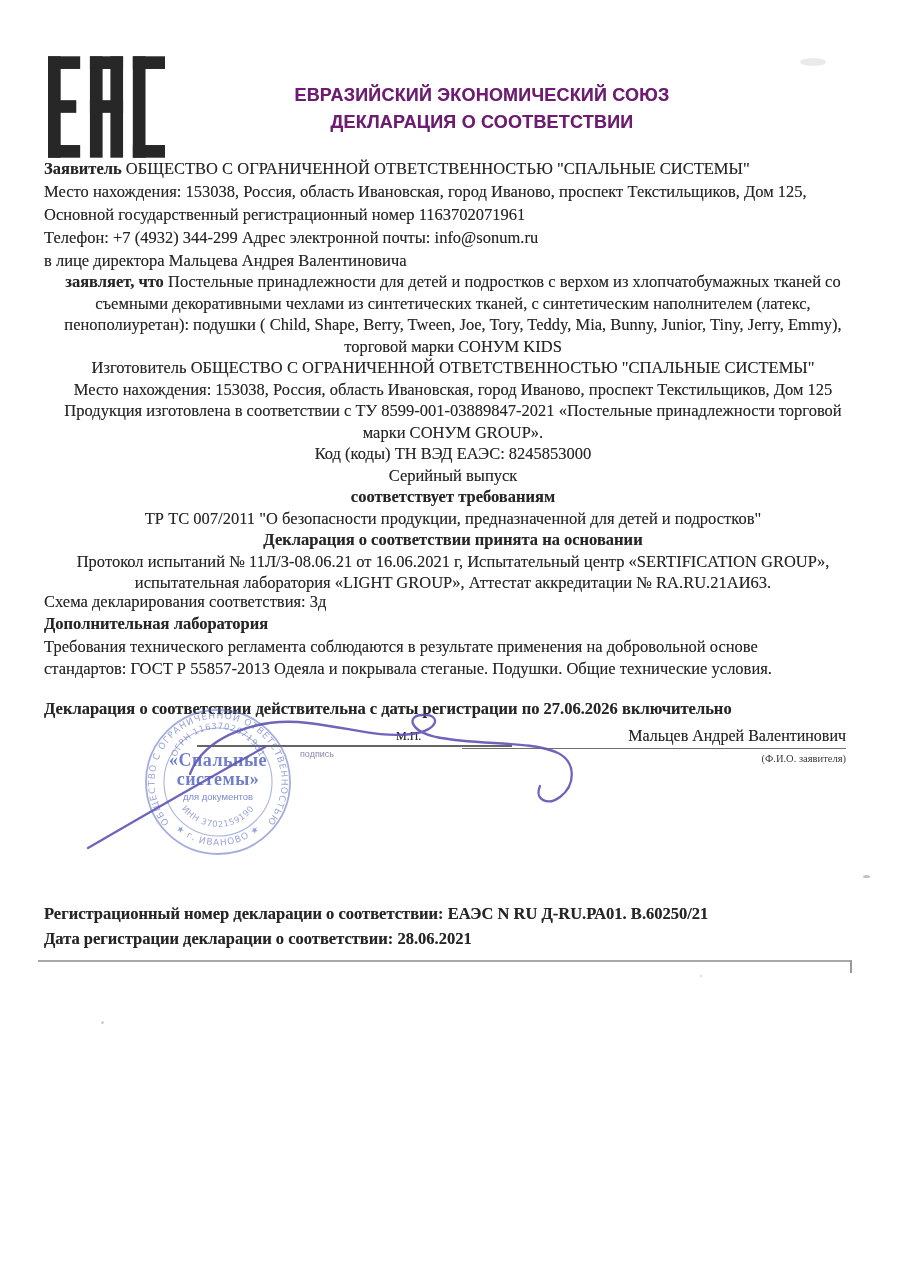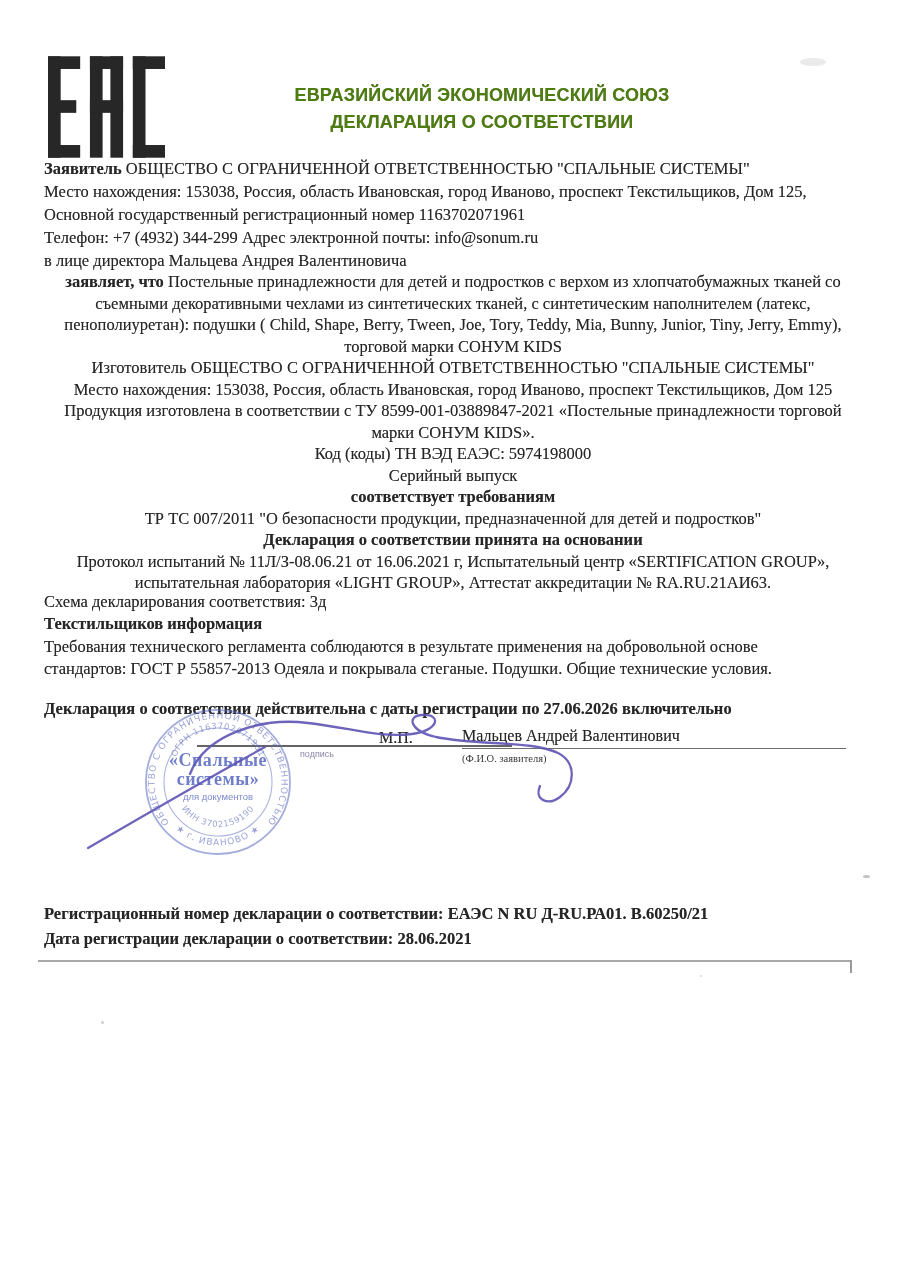--- a/index.html
+++ b/index.html
@@ -10,36 +10,36 @@
   body{background:#e8e8e8;}
   .page{
     position:relative; width:900px; height:1280px; background:#ffffff;
     overflow:hidden; font-family:"Liberation Serif", serif; color:var(--text);
   }
   
   .eac-logo{position:absolute; left:48px; top:56px; width:117px; height:102px;}
   .doc-title{
     position:absolute; left:182px; top:82px; width:600px; text-align:center;
     font-family:"Liberation Sans", sans-serif; font-weight:bold; font-size:18px;
-    line-height:27px; color:#4d7c0f; letter-spacing:.2px;
+    line-height:27px; color:#701a75; letter-spacing:.2px;
     text-shadow:0 0 .6px rgba(30,30,30,.5);
   }
   
   .para{position:absolute; left:44px; width:818px;}
   .para .bline{white-space:nowrap; text-shadow:0 0 .5px rgba(40,40,40,.45);}
   .p0{top:157px; font-size:16.5px;} .p0 .bline{line-height:23px; height:23px;}
   .p1{top:271px; font-size:16.5px;} .p1 .bline{line-height:21.5px; height:21.5px;text-align:center;}
   .p2{top:591px; font-size:16.5px;} .p2 .bline{line-height:22.3px; height:22.3px;}
   .p3{top:698px; font-size:16.5px;} .p3 .bline{line-height:22px; height:22px;}
   .bold, .para strong{font-weight:bold;}
   
-  .mp-label{position:absolute; left:379px; top:729px; font-size:16px; text-shadow:0 0 .5px rgba(40,40,40,.45);}
+  .mp-label{position:absolute; left:396px; top:729px; font-size:12px; text-shadow:0 0 .5px rgba(40,40,40,.45);}
   .sig-line-dark{position:absolute; left:197px; top:745px; width:315px; height:2px; background:var(--line-dark); opacity:.85;}
   .sig-caption{position:absolute; left:300px; top:749px; font-size:9px; color:#8b86a6; font-family:"Liberation Sans", sans-serif;text-align:right;}
-  .name-block{position:absolute; left:462px; top:727px; width:384px; text-align:left;}
+  .name-block{position:absolute; left:462px; top:727px; width:384px; text-align:right;}
   .signer-name{font-size:16px; text-shadow:0 0 .5px rgba(40,40,40,.45);}
   .name-underline{position:absolute; left:0; top:21px; width:384px; height:1px; background:#6f6f6f;}
   .name-caption{position:absolute; left:0; top:26px; width:384px; font-size:10.5px; color:#3a3a3a;}
   
   .stamp-svg{position:absolute; left:118px; top:682px; width:200px; height:200px;}
   .sig-svg{position:absolute; left:60px; top:690px; width:560px; height:180px;}
   .stamp-ring-text{font-family:"DejaVu Sans", sans-serif; font-size:9px; letter-spacing:1px; fill:var(--stamp-blue); opacity:.62;}
   .stamp-arc-text{font-family:"DejaVu Sans", sans-serif; font-size:8.5px; letter-spacing:.6px; fill:var(--stamp-blue); opacity:.6;}
   .stamp-center-big{font-family:"Liberation Serif", serif; font-weight:bold; font-size:18px; letter-spacing:.5px; fill:#4d5fbd; opacity:.8;}
   .stamp-center-small{font-family:"Liberation Sans", sans-serif; font-size:9.5px; fill:#4d5fbd; opacity:.75;}
@@ -92,32 +92,32 @@
       <div class="bline"><span>в лице директора Мальцева Андрея Валентиновича</span></div>
     </div>
   <div class="para p1">
       <div class="bline"><span class="bold">заявляет, что</span><span> Постельные принадлежности для детей и подростков с верхом из хлопчатобумажных тканей со</span></div>
       <div class="bline"><span>съемными декоративными чехлами из синтетических тканей, с синтетическим наполнителем (латекс,</span></div>
       <div class="bline"><span>пенополиуретан): подушки ( Child, Shape, Berry, Tween, Joe, Tory, Teddy, Mia, Bunny, Junior, Tiny, Jerry, Emmy),</span></div>
       <div class="bline"><span>торговой марки СОНУМ KIDS</span></div>
       <div class="bline"><span>Изготовитель ОБЩЕСТВО С ОГРАНИЧЕННОЙ ОТВЕТСТВЕННОСТЬЮ "СПАЛЬНЫЕ СИСТЕМЫ"</span></div>
       <div class="bline"><span>Место нахождения: 153038, Россия, область Ивановская, город Иваново, проспект Текстильщиков, Дом 125</span></div>
       <div class="bline"><span>Продукция изготовлена в соответствии с ТУ 8599-001-03889847-2021 «Постельные принадлежности торговой</span></div>
-      <div class="bline"><span>марки СОНУМ KIDS».</span></div>
-      <div class="bline"><span>Код (коды) ТН ВЭД ЕАЭС: 5974198000</span></div>
+      <div class="bline"><span>марки СОНУМ GROUP».</span></div>
+      <div class="bline"><span>Код (коды) ТН ВЭД ЕАЭС: 8245853000</span></div>
       <div class="bline"><span>Серийный выпуск</span></div>
       <div class="bline"><span class="bold">соответствует требованиям</span></div>
       <div class="bline"><span>ТР ТС 007/2011 "О безопасности продукции, предназначенной для детей и подростков"</span></div>
       <div class="bline"><span class="bold">Декларация о соответствии принята на основании</span></div>
       <div class="bline"><span>Протокол испытаний № 11Л/З-08.06.21 от 16.06.2021 г, Испытательный центр «SERTIFICATION GROUP»,</span></div>
       <div class="bline"><span>испытательная лаборатория «LIGHT GROUP», Аттестат аккредитации № RA.RU.21АИ63.</span></div>
     </div>
   <div class="para p2">
       <div class="bline"><span>Схема декларирования соответствия: 3д</span></div>
-      <div class="bline"><span class="bold">Текстильщиков информация</span></div>
+      <div class="bline"><span class="bold">Дополнительная лаборатория</span></div>
       <div class="bline"><span>Требования технического регламента соблюдаются в результате применения на добровольной основе</span></div>
       <div class="bline"><span>стандартов: ГОСТ Р 55857-2013 Одеяла и покрывала стеганые. Подушки. Общие технические условия.</span></div>
     </div>
   <div class="para p3">
       <div class="bline"><span class="bold">Декларация о соответствии действительна с даты регистрации по 27.06.2026 включительно</span></div>
     </div>
 
   <div class="mp-label">М.П.</div>
   <div class="sig-line-dark"></div>
   <div class="sig-caption">подпись</div>

